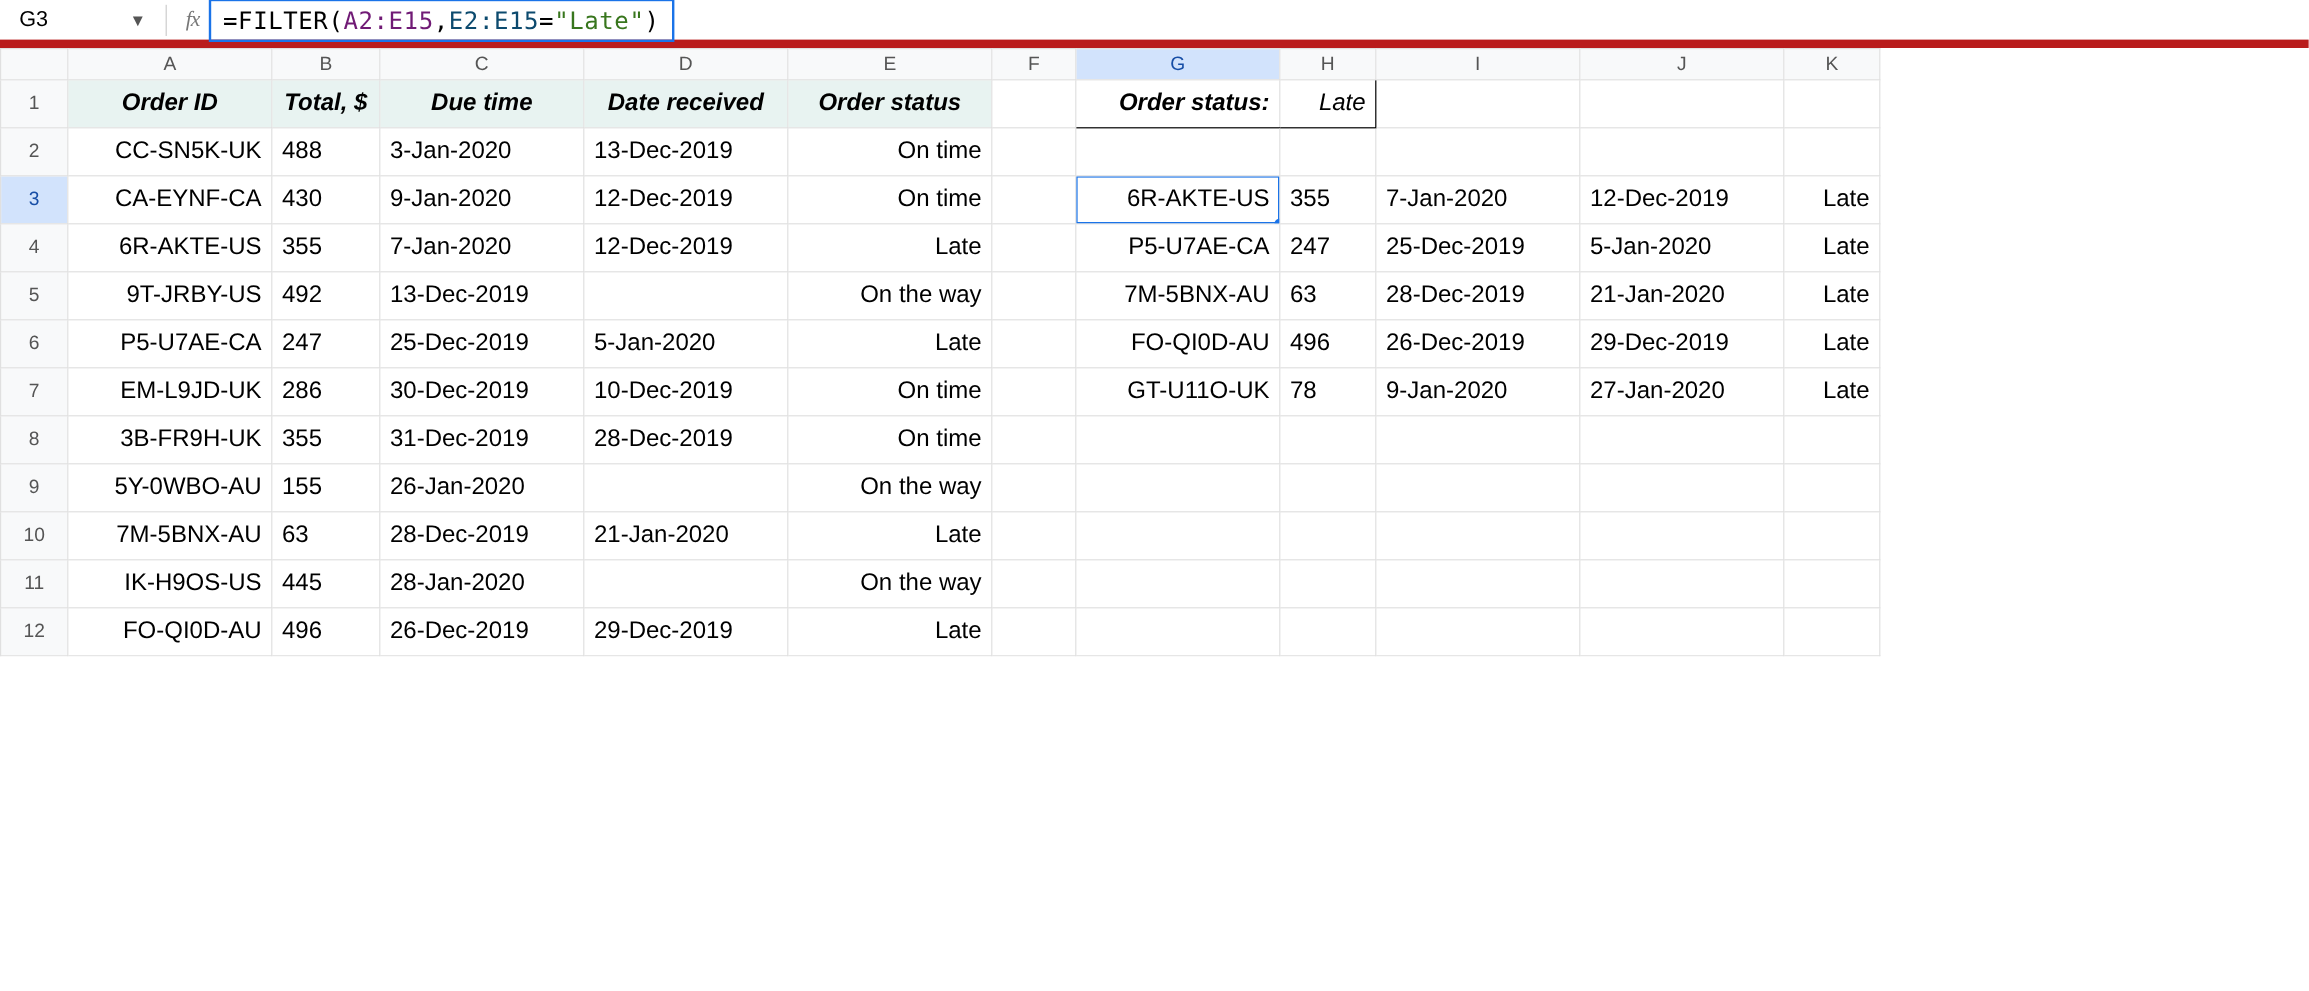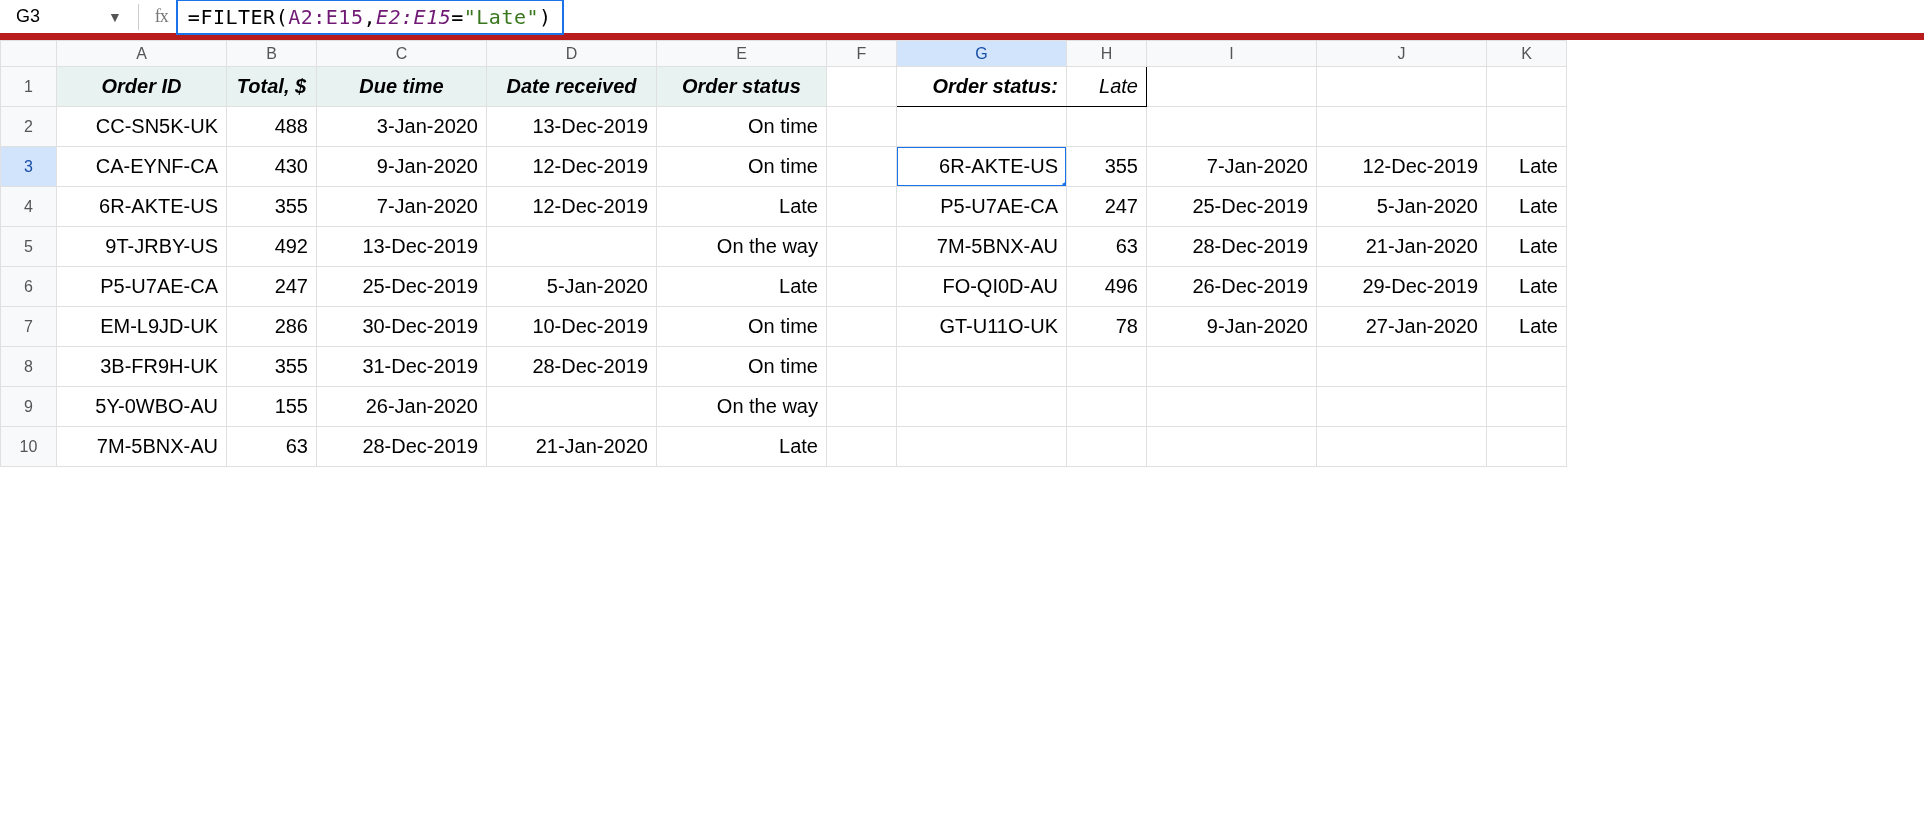--- a/index.html
+++ b/index.html
@@ -22,32 +22,32 @@
   .name-box {
     width: 90px;
     height: 30px;
     font-size: 18px;
     padding: 2px 6px;
     border: none;
     outline: none;
   }
   .dropdown-icon { color:#555; font-size:14px; }
   .vdiv { width:1px; height:26px; background:#ccc; margin:0 8px; }
-  .fx-icon { color:#777; font-family: 'Times New Roman', serif; font-size:18px; letter-spacing:-1px; }
+  .fx-icon { font-style: italic; color:#777; font-family: 'Times New Roman', serif; font-size:18px; letter-spacing:-1px; }
   .formula-box {
     border: 2.5px solid #1a73e8;
     padding: 4px 10px;
     font-size: 20px;
     font-family: 'Consolas','Menlo',monospace;
     letter-spacing: 0.5px;
     white-space: pre;
   }
   .tok-black { color:#000; }
   .tok-orange { color:#701a75; }
-  .tok-purple { color:#701a75;font-style:italic; }
+  .tok-purple { color:#0c4a6e; }
   .tok-green  { color:#38761d; }
 
   table.sheet {
     border-collapse: collapse;
     table-layout: fixed;
     width: 1560px;
   }
   .sheet th, .sheet td {
     border: 1px solid #e0e0e0;
     height: 40px;
@@ -70,21 +70,21 @@
     font-weight:400;
     color:#555;
     text-align:center;
     width:56px;
     font-size:16px;
   }
   .sheet tbody th.rowhdr.sel-row { background:#d2e3fc; color:#174ea6; font-weight:500; }
   .corner { background:#f8f9fa; width:56px; }
   .hdr { background:#e8f3f1; font-weight:700; text-align:center;font-style:italic; }
   .txt-l { text-align:right; }
-  .txt-r { text-align:right; }
+  .txt-r { text-align:left; }
   .bold { font-weight:700; }
   .italic { font-style: italic; }
 
   
   .active-cell { position:relative; }
   .active-cell::after {
     content:"";
     position:absolute;
     left:-1px; top:-1px; right:-1px; bottom:-1px;
     border:2.5px solid #1a73e8;
@@ -282,20 +282,48 @@
           <td class="txt-r">28-Dec-2019</td>
           <td class="txt-r">21-Jan-2020</td>
           <td class="txt-l">Late</td>
           <td></td>
           <td></td>
           <td></td>
           <td></td>
           <td></td>
           <td></td>
         </tr>
+        <tr>
+          <th class="rowhdr">11</th>
+          <td class="txt-l">IK-H9OS-US</td>
+          <td class="txt-r">445</td>
+          <td class="txt-r">28-Jan-2020</td>
+          <td class="txt-r"></td>
+          <td class="txt-l">On the way</td>
+          <td></td>
+          <td></td>
+          <td></td>
+          <td></td>
+          <td></td>
+          <td></td>
+        </tr>
+        <tr>
+          <th class="rowhdr">12</th>
+          <td class="txt-l">FO-QI0D-AU</td>
+          <td class="txt-r">496</td>
+          <td class="txt-r">26-Dec-2019</td>
+          <td class="txt-r">29-Dec-2019</td>
+          <td class="txt-l">Late</td>
+          <td></td>
+          <td></td>
+          <td></td>
+          <td></td>
+          <td></td>
+          <td></td>
+        </tr>
       </tbody>
 </table>
 
 <svg class="arrow-svg" id="arrow" width="1600" height="400">
   <defs>
     <marker id="arrowhead" markerWidth="10" markerHeight="8" refX="9" refY="4" orient="auto">
       <polygon points="0 0, 10 4, 0 8" fill="#1a73e8"></polygon>
     </marker>
   </defs>
   <line x1="470" y1="30" x2="738" y2="150" stroke="#1a73e8" stroke-width="3" marker-end="url(#arrowhead)"></line>

